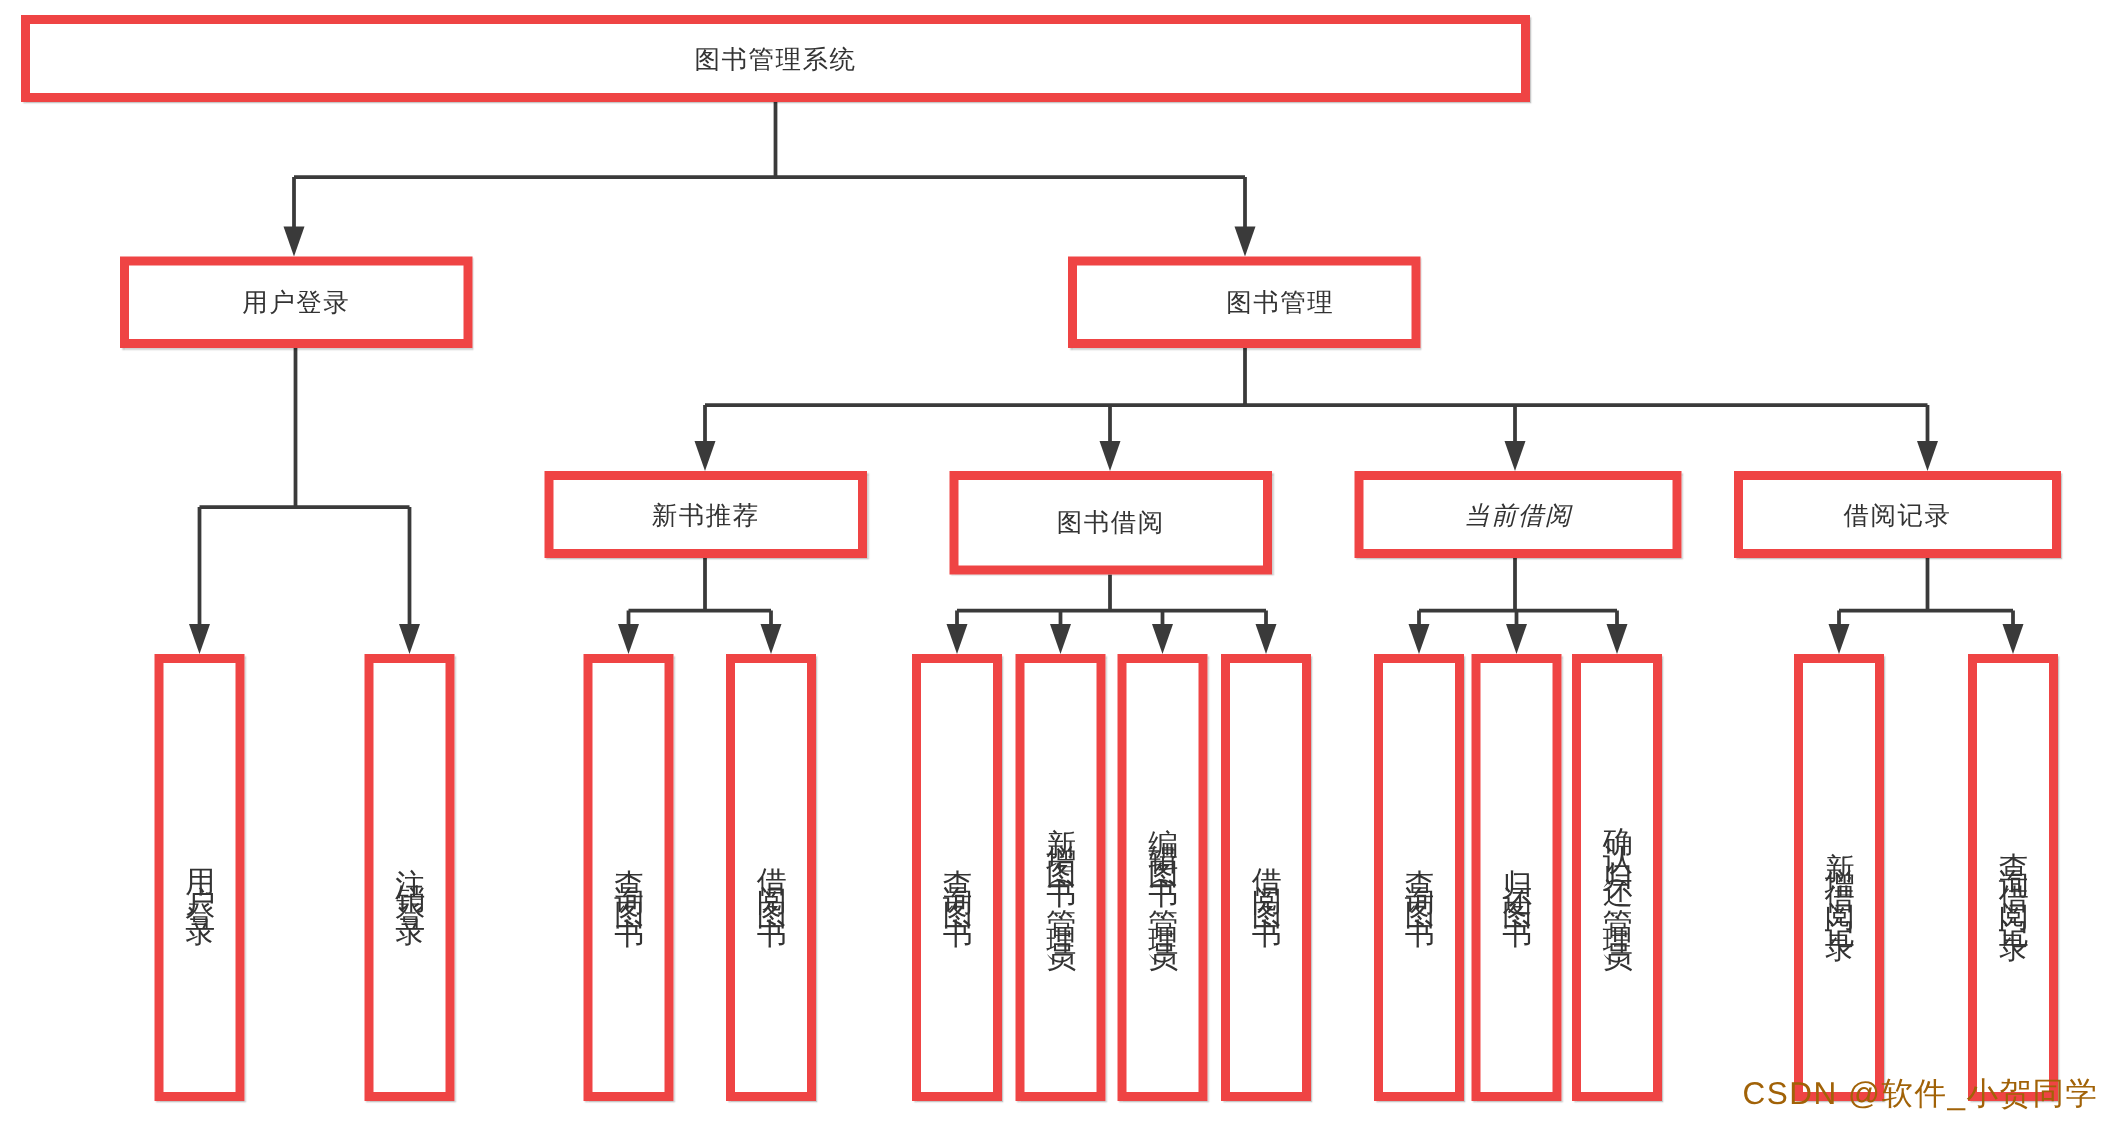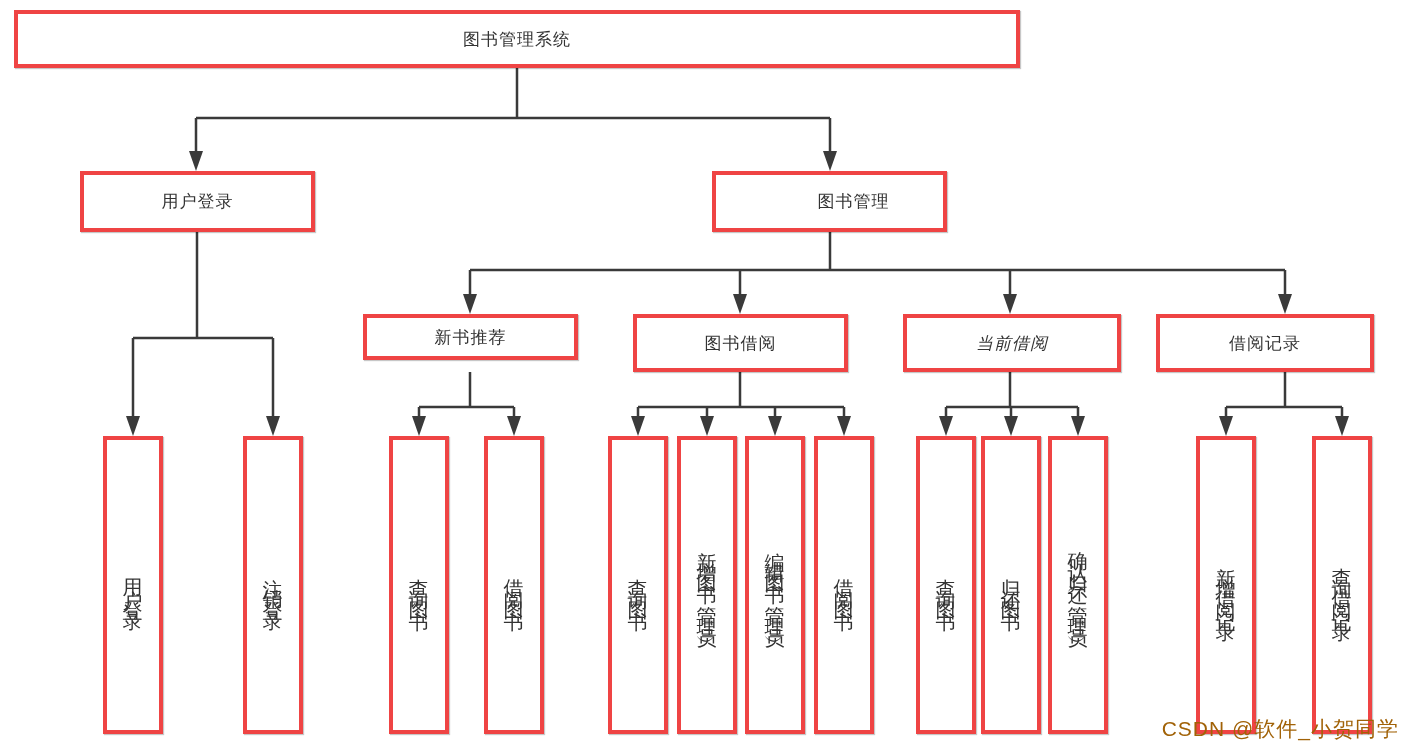--- a/index.html
+++ b/index.html
@@ -9,21 +9,21 @@
     width: 1405px;
     height: 747px;
     background: #ffffff;
     overflow: hidden;
   }
   .wires { position: absolute; left: 0; top: 0; z-index: 1; }
   .box {
     position: absolute;
     box-sizing: border-box;
     background: #ffffff;
-    border: 4px solid #ef4444;
+    border: 6px solid #ef4444;
     box-shadow: 1px 1px 1px rgba(0,0,0,0.22);
     display: flex;
     align-items: center;
     justify-content: center;
     z-index: 2;
     color: #333333;
   }
   .h-node span {
     font-size: 17px;
     letter-spacing: 1px;
@@ -97,24 +97,24 @@
     <span>图书管理系统</span>
   </div>
 
   <div class="box h-node" style="left:80px; top:171px; width:235px; height:61px;">
     <span>用户登录</span>
   </div>
   <div class="box h-node" style="left:712px; top:171px; width:235px; height:61px;padding-left:48px;">
     <span>图书管理</span>
   </div>
 
-  <div class="box h-node" style="left:363px; top:314px; width:215px; height:46px;">
+  <div class="box h-node" style="left:363px; top:314px; width:215px; height:58px;">
     <span>新书推荐</span>
   </div>
-  <div class="box h-node" style="left:633px; top:314px; width:215px; height:58px;">
+  <div class="box h-node" style="left:633px; top:314px; width:215px; height:69px;">
     <span>图书借阅</span>
   </div>
   <div class="box h-node" style="left:903px; top:314px; width:218px; height:58px;font-style:italic;">
     <span>当前借阅</span>
   </div>
   <div class="box h-node" style="left:1156px; top:314px; width:218px; height:58px;">
     <span>借阅记录</span>
   </div>
 
   <div class="box v-node" style="left:103px; top:436px; width:60px; height:298px;">

